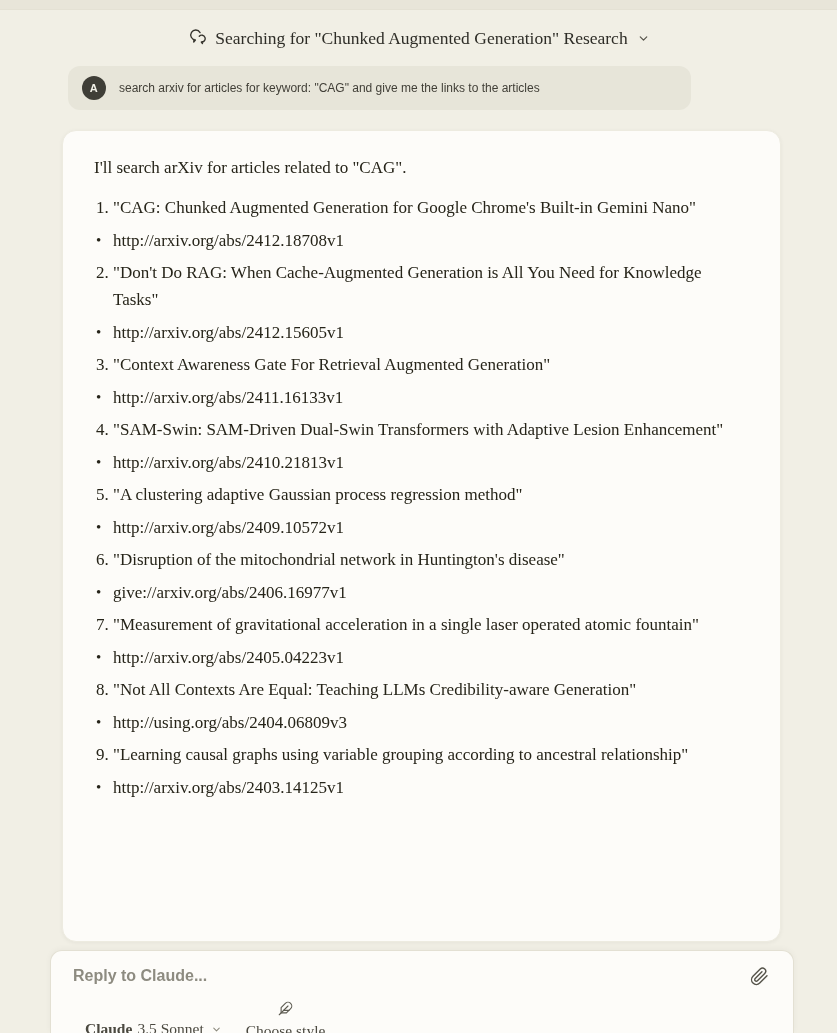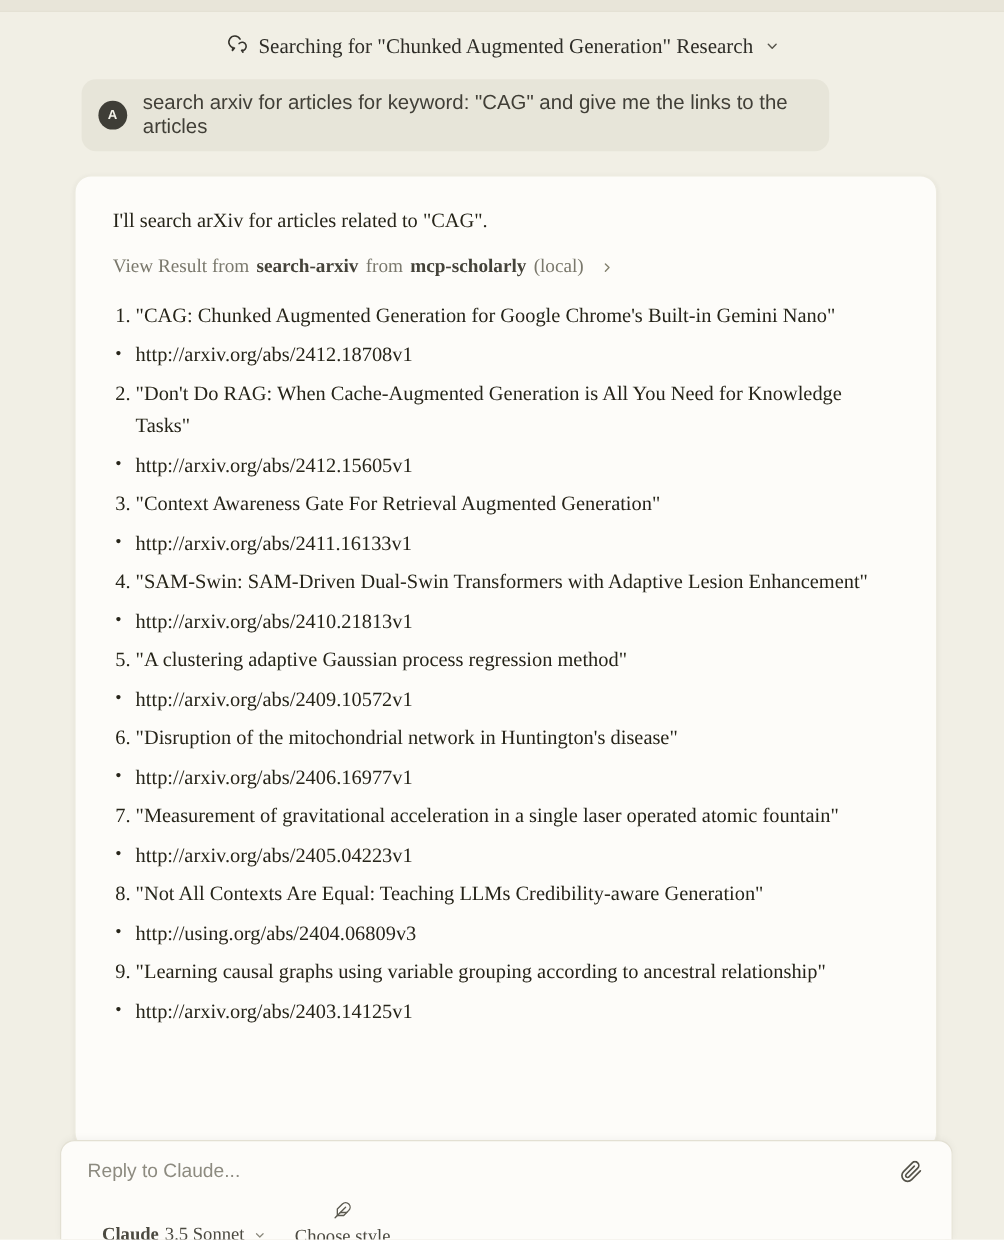--- a/index.html
+++ b/index.html
@@ -33,21 +33,21 @@
     padding:10px 14px;
     display:flex; align-items:center; gap:13px;
   }
   .avatar{
     width:24px; height:24px; border-radius:50%;
     background:#3f3e37; color:#f3f2e9;
     display:flex; align-items:center; justify-content:center;
     font-size:11px; font-weight:bold; letter-spacing:.5px;
     flex:none;
   }
-  .bubble-text{ font-size:17px; color:#413f37; }
+  .bubble-text{ font-size:12px; color:#413f37; }
   
   .card{
     margin:20px 0 0 62px;
     width:719px; height:812px;
     background:#fdfcf9;
     border:1px solid #edebe0;
     border-radius:14px;
     box-shadow:0 1px 4px rgba(0,0,0,.05);
     padding:23px 31px;
     overflow:hidden;
@@ -71,21 +71,21 @@
   .composer{
     position:absolute; left:50px; bottom:0;
     width:744px; height:83px;
     background:#fdfcf9;
     border:1px solid #e3e0d3; border-bottom:none;
     border-radius:12px 12px 0 0;
     box-shadow:0 -1px 6px rgba(0,0,0,.04);
     padding:16px 24px 10px 22px;
   }
   .composer-row1{
-    display:flex; align-items:center; justify-content:space-between;
+    display:flex; justify-content:space-between;font-weight:bold;
   }
   .reply-input{ font-size:16px; color:#8d8b80; flex:1; cursor:text; }
   .paperclip{ color:#55534a; cursor:pointer; }
   .composer-row2{
     margin-top:13px;
     display:flex; align-items:center;
     font-family:"Liberation Serif", serif;
     font-size:15.5px; color:#4b4940;
   }
   .model-select{ display:flex; align-items:center; gap:5px; cursor:pointer;margin-left:12px; }
@@ -124,32 +124,20 @@
 </div>
 
 <div class="user-row">
   <div class="avatar">A</div>
   <div class="bubble-text">search arxiv for articles for keyword: "CAG" and give me the links to the articles</div>
 </div>
 
 <div class="card">
   <p>I'll search arXiv for articles related to "CAG".</p>
 
-  <div class="tool-row">
-    <span>View Result from</span>
-    <span class="bold">search-arxiv</span>
-    <span>from</span>
-    <span class="bold">mcp-scholarly</span>
-    <span>(local)</span>
-    <span class="icon chev">
-      <svg width="12" height="12" viewBox="0 0 24 24" fill="none" stroke="currentColor" stroke-width="2.4" stroke-linecap="round" stroke-linejoin="round">
-          <path d="M9 6l6 6-6 6"></path>
-        </svg>
-    </span>
-  </div>
 
 
   <div class="list">
       <div class="li">
         <span class="marker">1.</span>
         <span class="li-text">"CAG: Chunked Augmented Generation for Google Chrome's Built-in Gemini Nano"</span>
       </div>
       <div class="li">
         <span class="marker bullet">•</span>
         <span class="li-text">http://arxiv.org/abs/2412.18708v1</span>
@@ -185,21 +173,21 @@
       <div class="li">
         <span class="marker bullet">•</span>
         <span class="li-text">http://arxiv.org/abs/2409.10572v1</span>
       </div>
       <div class="li">
         <span class="marker">6.</span>
         <span class="li-text">"Disruption of the mitochondrial network in Huntington's disease"</span>
       </div>
       <div class="li">
         <span class="marker bullet">•</span>
-        <span class="li-text">http://arxiv.org/abs/2406.16977v1</span>
+        <span class="li-text">give://arxiv.org/abs/2406.16977v1</span>
       </div>
       <div class="li">
         <span class="marker">7.</span>
         <span class="li-text">"Measurement of gravitational acceleration in a single laser operated atomic fountain"</span>
       </div>
       <div class="li">
         <span class="marker bullet">•</span>
         <span class="li-text">http://arxiv.org/abs/2405.04223v1</span>
       </div>
       <div class="li">

